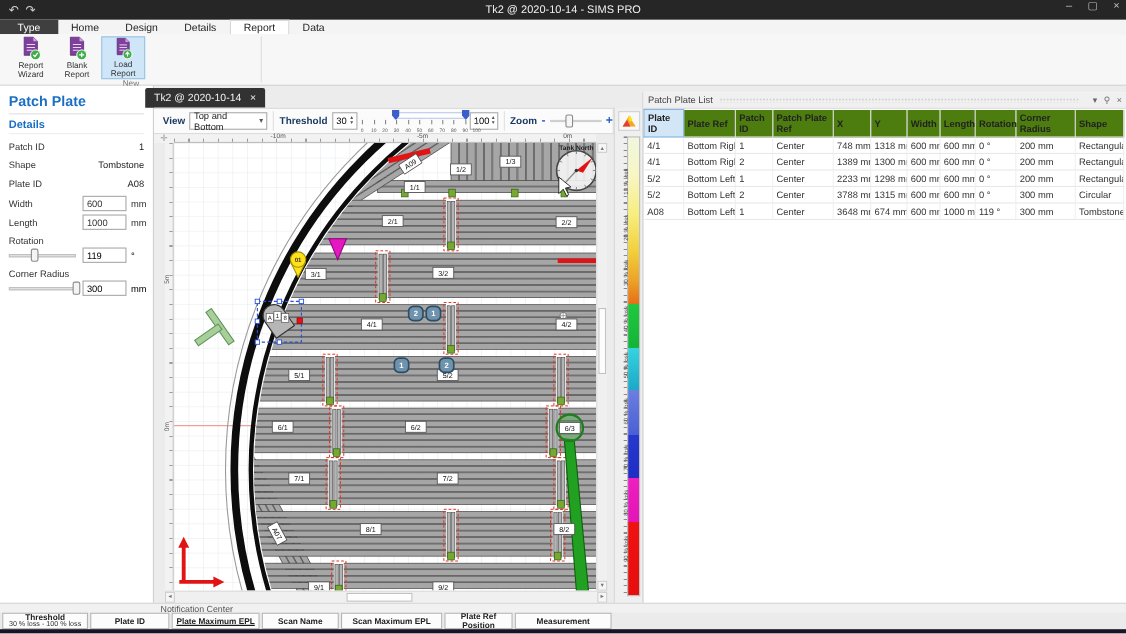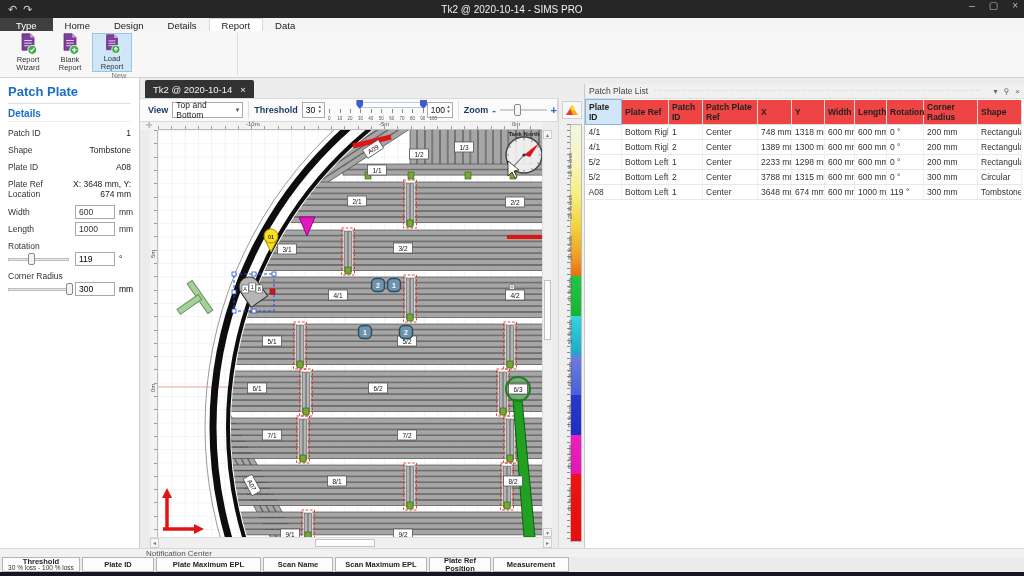--- a/index.html
+++ b/index.html
@@ -44,21 +44,21 @@
   .lp-unit { width:16px; padding-left:4px; font-size:8.5px; }
   .lp-sliderlabel { margin:5px 8px 1px 8px; font-size:8.5px; color:#333; }
   .lp-sliderrow { display:flex; align-items:center; margin:1px 8px 2px 8px;justify-content:space-between; }
   .slider { position:relative; flex:1; height:14px; }
   .slider .track { position:absolute; left:0; right:0; top:6px; height:3px; background:#e8e8e8; border:1px solid #bdbdbd; }
   .slider .thumb { position:absolute; top:1px; width:7px; height:12px; background:#f4f4f4; border:1px solid #8a8a8a; border-radius:2px; }
   #lp-comments { margin:8px 6px; height:62px; border:1px solid #c9c9c9; background:#fff;
     display:flex; align-items:center; justify-content:center; color:#a9a9a9; font-size:8.5px; text-align:center; }
 
   
-  #doc-tabstrip { left:140px; top:80px; width:418px; height:18px; }
+  #doc-tabstrip { left:127px; top:80px; width:418px; height:18px; }
   #doc-tab { position:absolute; left:5px; top:0; height:18px; background:#323232; color:#f2f2f2;
     font-size:9.5px; display:flex; align-items:center; padding:0 8px; gap:8px; border-radius:2px 2px 0 0; }
   #doc-toolbar { left:140px; top:98px; width:418px; height:24px; background:#fbfbfb;
     border:1px solid #d9d9d9; border-left:none; display:flex; align-items:center; font-size:9px; }
   .tb-label { color:#17375e; font-weight:bold; font-size:9px; }
   .tb-sep { width:1px; height:18px; background:#e0e0e0; margin:0 5px; }
   #view-select { width:78px; height:16px; border:1px solid #ababab; background:#fff; display:flex;
     align-items:center; justify-content:space-between; padding:0 3px; margin-left:4px; font-size:8.5px; color:#222; }
   .spin { width:26px; height:16px; border:1px solid #ababab; background:#fff; display:flex; align-items:center; }
   .spin .val { flex:1; text-align:left; padding-left:3px; font-size:8.5px; }
@@ -107,21 +107,21 @@
   
   #right-panel { left:584px; top:84px; width:440px; height:464px; background:#fff; border-left:1px solid #c9c9c9; }
   #rp-header { height:15px; background:#f0f0f0; border-bottom:1px solid #ddd; display:flex; align-items:center;
     font-size:8.5px; color:#444; padding:0 4px; }
   #rp-header .sp { flex:1; height:4px; margin:0 6px;
     background-image:radial-gradient(circle,#cfcfcf 0.6px,transparent 0.7px); background-size:3px 3px; }
   .rp-hicon { color:#666; font-size:8px; margin-left:6px; }
   #rp-total { height:14px; display:flex; align-items:center; padding:0 6px; font-size:9px; color:#222;
     border-bottom:1px solid #e6e6e6; }
   table { border-collapse:collapse; table-layout:fixed; width:436px; font-size:8.5px; }
-  th { background:#ef4444; border:1px solid #dcdcdc; border-top:none; font-weight:bold; text-align:left;
+  th { background:#4d7c0f; border:1px solid #dcdcdc; border-top:none; font-weight:bold; text-align:left;
     padding:2px 3px; color:#222; height:15px; }
   th.selcol { background:#d3e6f8; border:1px solid #86b7e0; }
   td { border-bottom:1px solid #e8e8e8; border-right:1px solid #f0f0f0; padding:2px 3px; color:#333; height:14px;
     overflow:hidden; white-space:nowrap; }
 
   
   #notif-bar { left:0; top:548px; width:1024px; height:9px; background:#f1f1f1; border-top:1px solid #d8d8d8; }
   #notif-label { position:absolute; left:146px; top:0px; font-size:8px; color:#555; }
   #status-bar { left:0; top:557px; width:1024px; height:15px; background:#ebebeb; display:flex; gap:2px; padding:0 2px; }
   .st-cell { background:#fcfcfc; border:1px solid #b5b5b5; height:15px; display:flex; flex-direction:column;
@@ -202,24 +202,20 @@
           <span>Patch ID</span>
           <span class="v">1</span>
         </div>
         <div class="lp-row">
           <span>Shape</span>
           <span class="v">Tombstone</span>
         </div>
         <div class="lp-row">
           <span>Plate ID</span>
           <span class="v">A08</span>
-        </div>
-        <div class="lp-row">
-          <span>Plate Ref Location</span>
-          <span class="v">X: 3648 mm, Y: 674 mm</span>
         </div>
         <div class="lp-inrow">
           <span class="lbl">Width</span>
           <span class="lp-input">600</span>
           <span class="lp-unit">mm</span>
         </div>
         <div class="lp-inrow">
           <span class="lbl">Length</span>
           <span class="lp-input">1000</span>
           <span class="lp-unit">mm</span>
@@ -796,30 +792,30 @@
     <div id="notif-label">Notification Center</div>
   </div>
   <div class="abs" id="status-bar">
       <div class="st-cell" style="width: 78px;">
         <span class="t">Threshold</span>
         <span class="s">30 % loss - 100 % loss</span>
       </div>
       <div class="st-cell" style="width: 72px;">
         <span class="t">Plate ID</span>
       </div>
-      <div class="st-cell" style="width: 105px;">
+      <div class="st-cell" style="width: 80px; text-decoration: underline;">
         <span class="t">Plate Maximum EPL</span>
       </div>
       <div class="st-cell" style="width: 70px;">
         <span class="t">Scan Name</span>
       </div>
       <div class="st-cell" style="width: 92px;">
         <span class="t">Scan Maximum EPL</span>
       </div>
       <div class="st-cell" style="width: 62px;">
         <span class="t">Plate Ref Position</span>
       </div>
-      <div class="st-cell" style="width: 76px;">
+      <div class="st-cell" style="width: 88px;">
         <span class="t">Measurement</span>
       </div>
     </div>
   <div class="abs" id="taskbar"></div>
 </div>
 
 </body></html>

